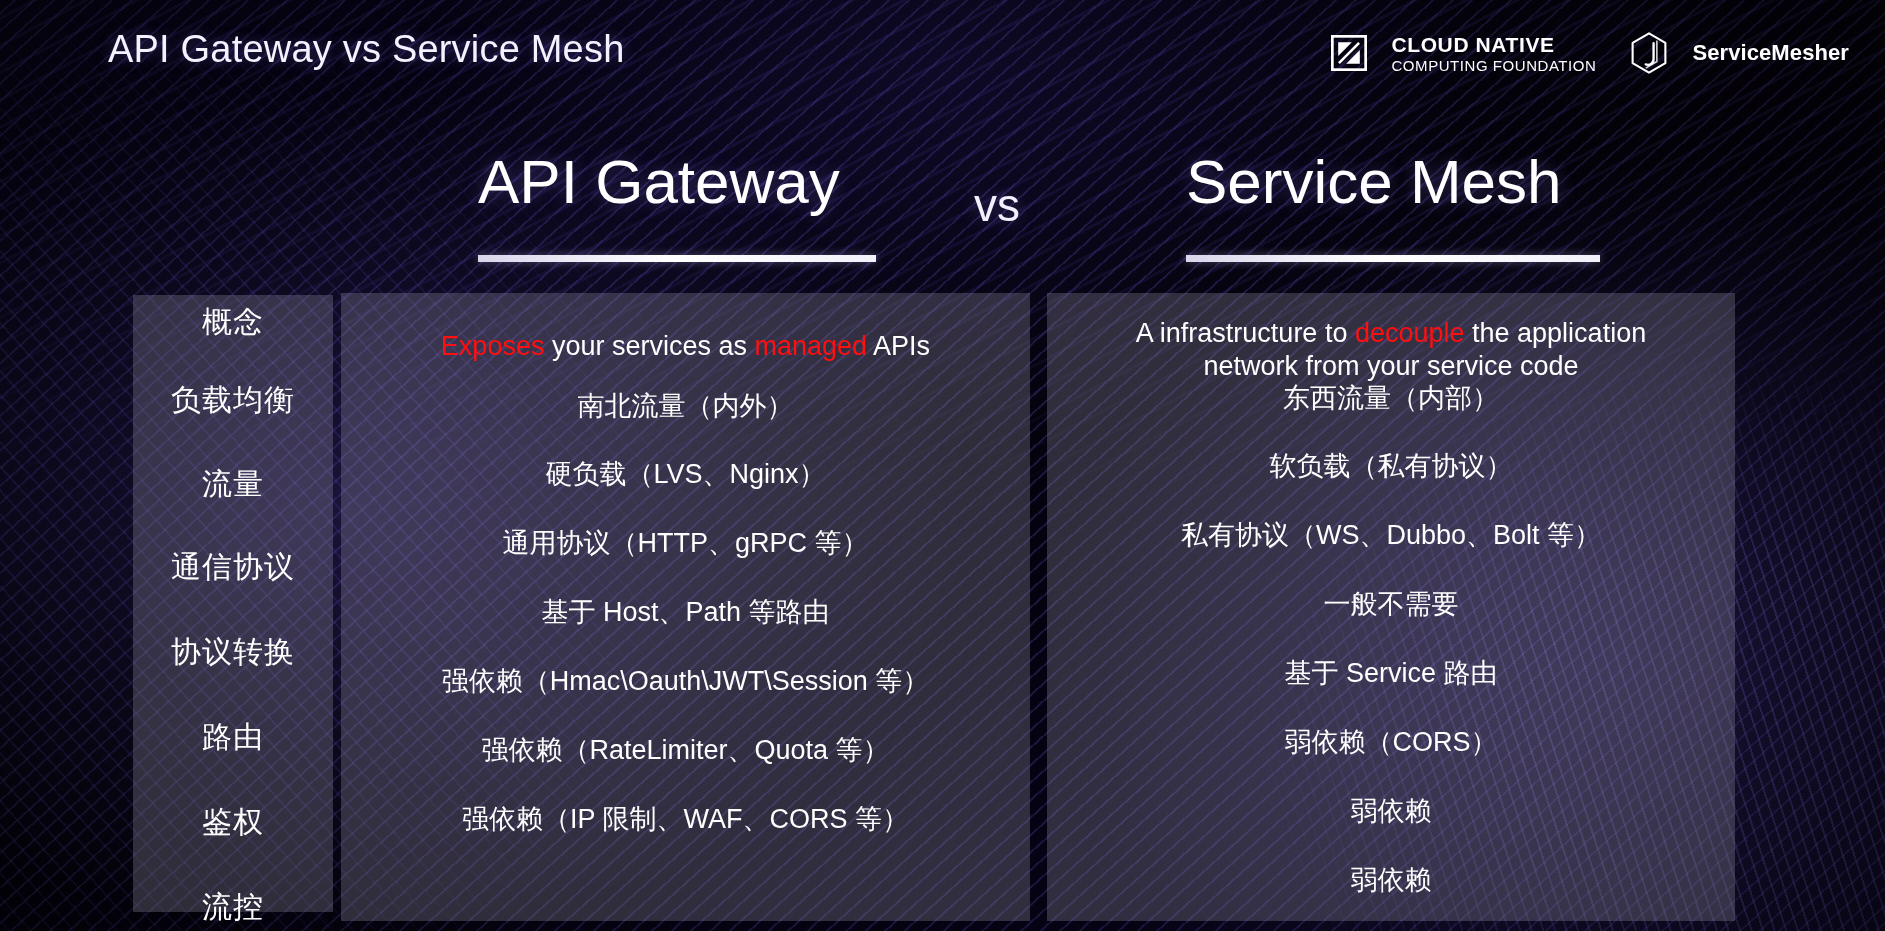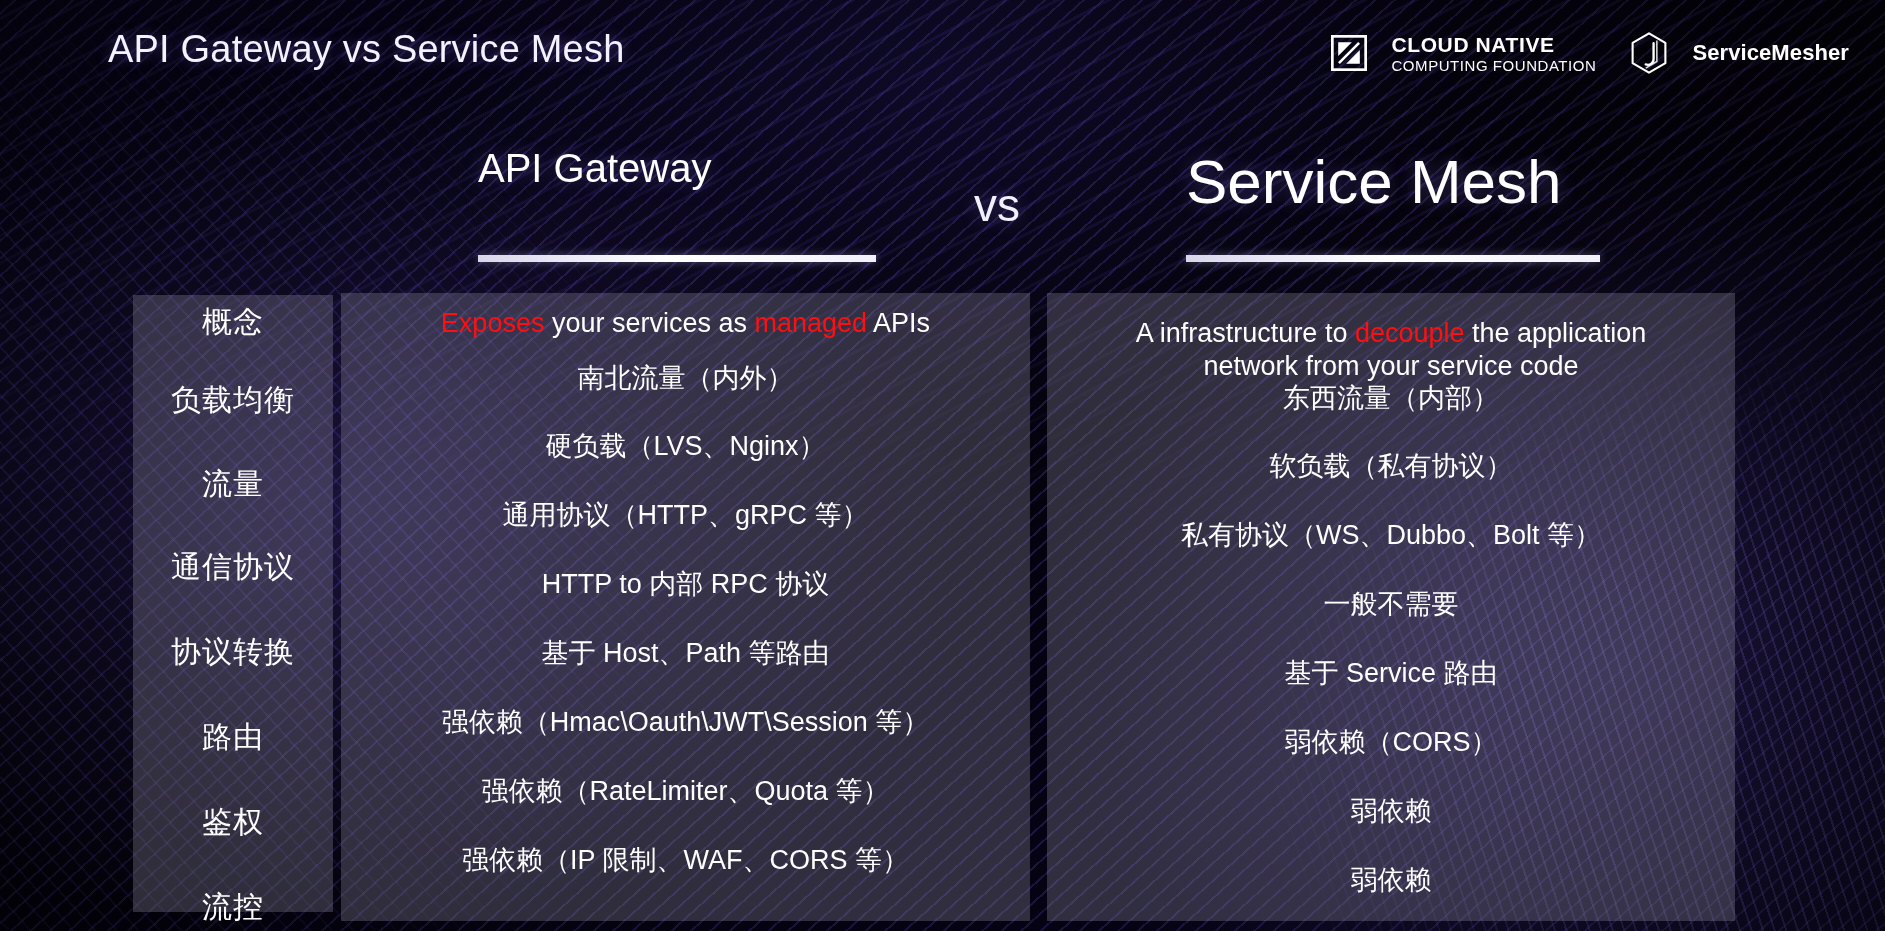--- a/index.html
+++ b/index.html
@@ -111,21 +111,21 @@
   }
   .sm-mark { width:38px; height:42px; flex:none; }
   .sm-text { font-size:22px; font-weight:600; color:#ffffff; letter-spacing:.1px; white-space:nowrap; }
 
   
   .head {
     position:absolute;
     color:#ffffff; font-weight:400; white-space:nowrap;
     text-shadow:0 0 18px rgba(150,130,255,.35);
   }
-  #head-left  { left:478px;  top:146px; font-size:40px; }
+  #head-left  { left:478px;  top:146px; font-size:62px; }
   #head-vs    { left:974px;  top:178px; font-size:46px; color:#f2f0ff; }
   #head-right { left:1186px; top:146px; font-size:62px; }
 
   .rule {
     position:absolute; height:7px;
     background:linear-gradient(90deg,#d9d6ec 0%,#ffffff 48%,#f2f1fa 100%);
     box-shadow:0 0 10px rgba(200,195,255,.35);
   }
   #rule-left  { left:478px;  top:255px; width:398px; }
   #rule-right { left:1186px; top:255px; width:414px; }
@@ -152,21 +152,21 @@
   .cell {
     display:flex; align-items:center; justify-content:center;
     text-align:center; color:#ffffff;
     padding:0 10px;
   }
   #col-labels .cell { height:68px; font-size:30px; letter-spacing:1px; }
   #col-gw .cell, #col-mesh .cell { height:68px; font-size:27px; line-height:1.3; }
 
   
   #col-labels .cell.r0 { height:55px; font-size:30px; }
-  #col-gw .cell.r0     { height:53px; font-size:27px; align-items:center; padding-top:8px; }
+  #col-gw .cell.r0     { height:53px; font-size:27px; align-items:flex-start; padding-top:8px;margin-top:28px; }
   #col-mesh .cell.r0   { height:53px; font-size:27px; align-items:flex-start; padding-top:4px;
                          flex-direction:column; justify-content:flex-start; line-height:1.22;margin-top:20px; }
 
   #col-labels .cell.r1 { height:66px; }
   #col-gw .cell.r1, #col-mesh .cell.r1 { height:66px; }
 
   .cell.r0, .cell.r1 { overflow:visible; }
 
   .hl { color:#ff0f0f; }
 
@@ -246,21 +246,20 @@
     <div class="cell r8">安全</div>
   </div>
 
   <div class="col" id="col-gw">
     <div class="cell r0">
       <span><span class="hl">Exposes</span><span> your services as </span><span class="hl">managed</span><span> APIs</span></span>
     </div>
     <div class="cell r1">南北流量（内外）</div>
     <div class="cell r2">硬负载（LVS、Nginx）</div>
     <div class="cell r3">通用协议（HTTP、gRPC 等）</div>
-    <div class="cell r4">HTTP to 内部 RPC 协议</div>
     <div class="cell r5">基于 Host、Path 等路由</div>
     <div class="cell r6">强依赖（Hmac\Oauth\JWT\Session 等）</div>
     <div class="cell r7">强依赖（RateLimiter、Quota 等）</div>
     <div class="cell r8">强依赖（IP 限制、WAF、CORS 等）</div>
   </div>
 
   <div class="col" id="col-mesh">
     <div class="cell r0">
       <span class="mesh-desc"><span>A infrastructure to </span><span class="hl">decouple</span><span> the application</span></span>
       <span class="mesh-desc">network from your service code</span>

